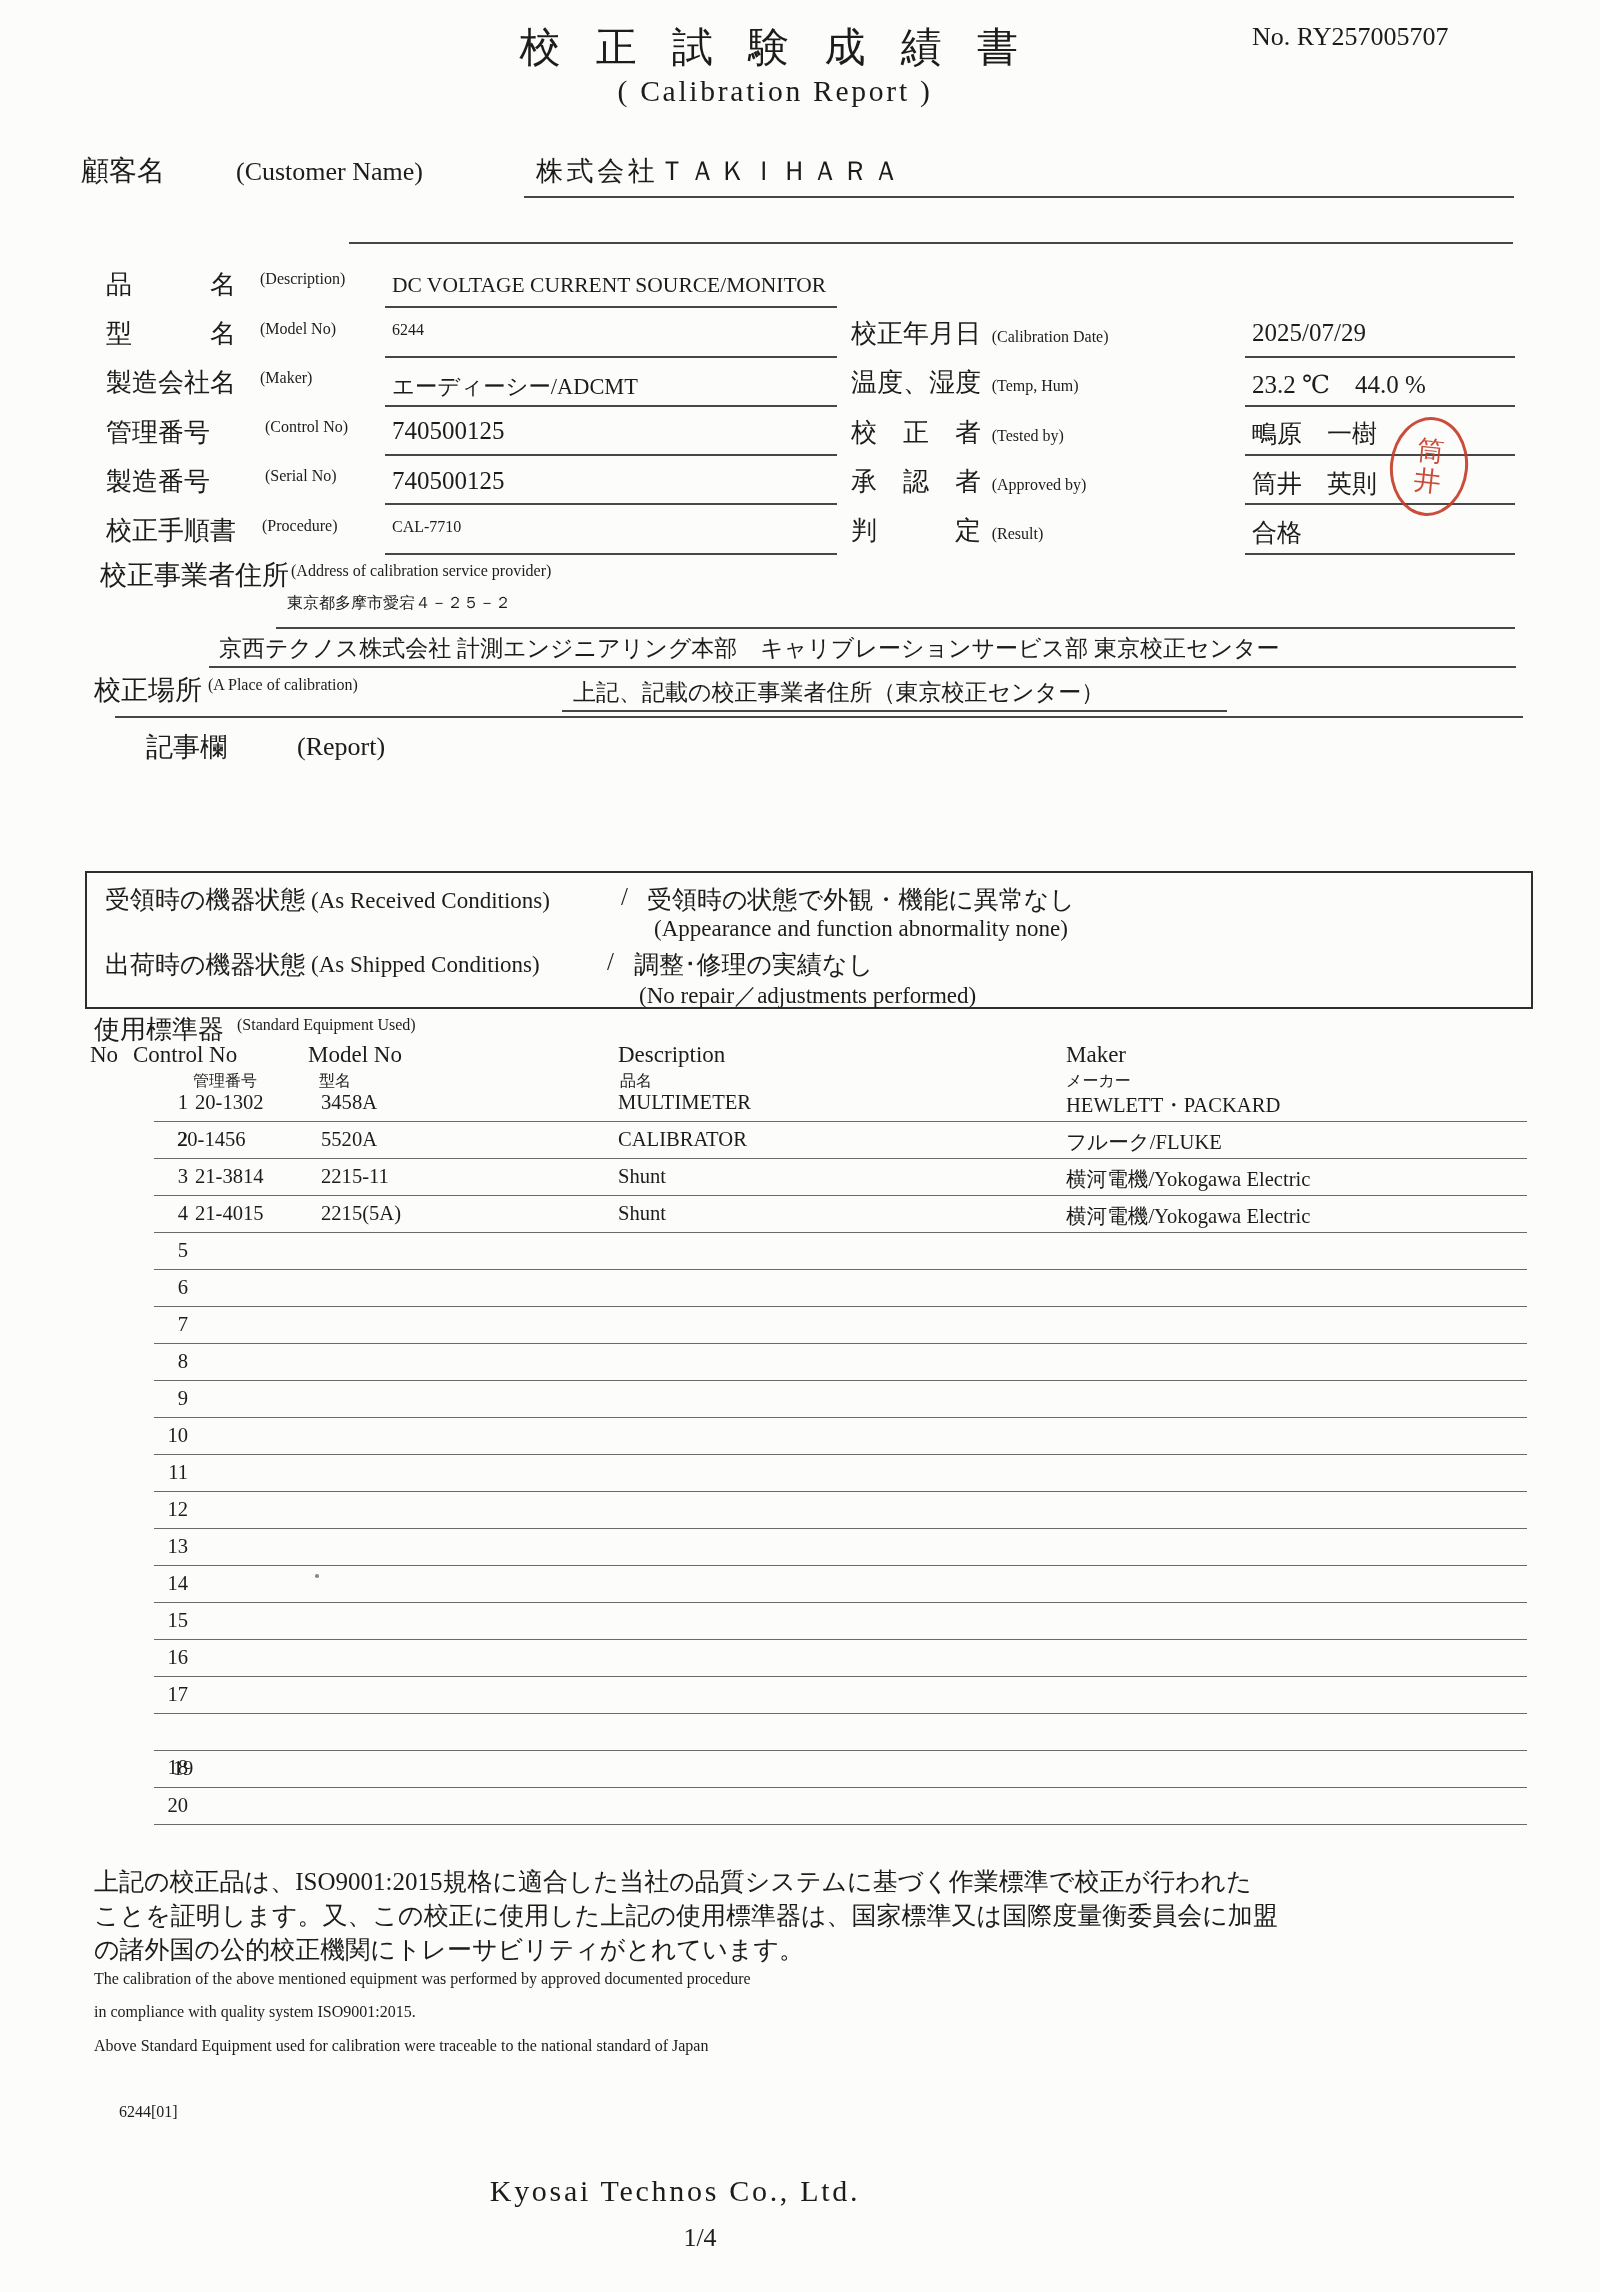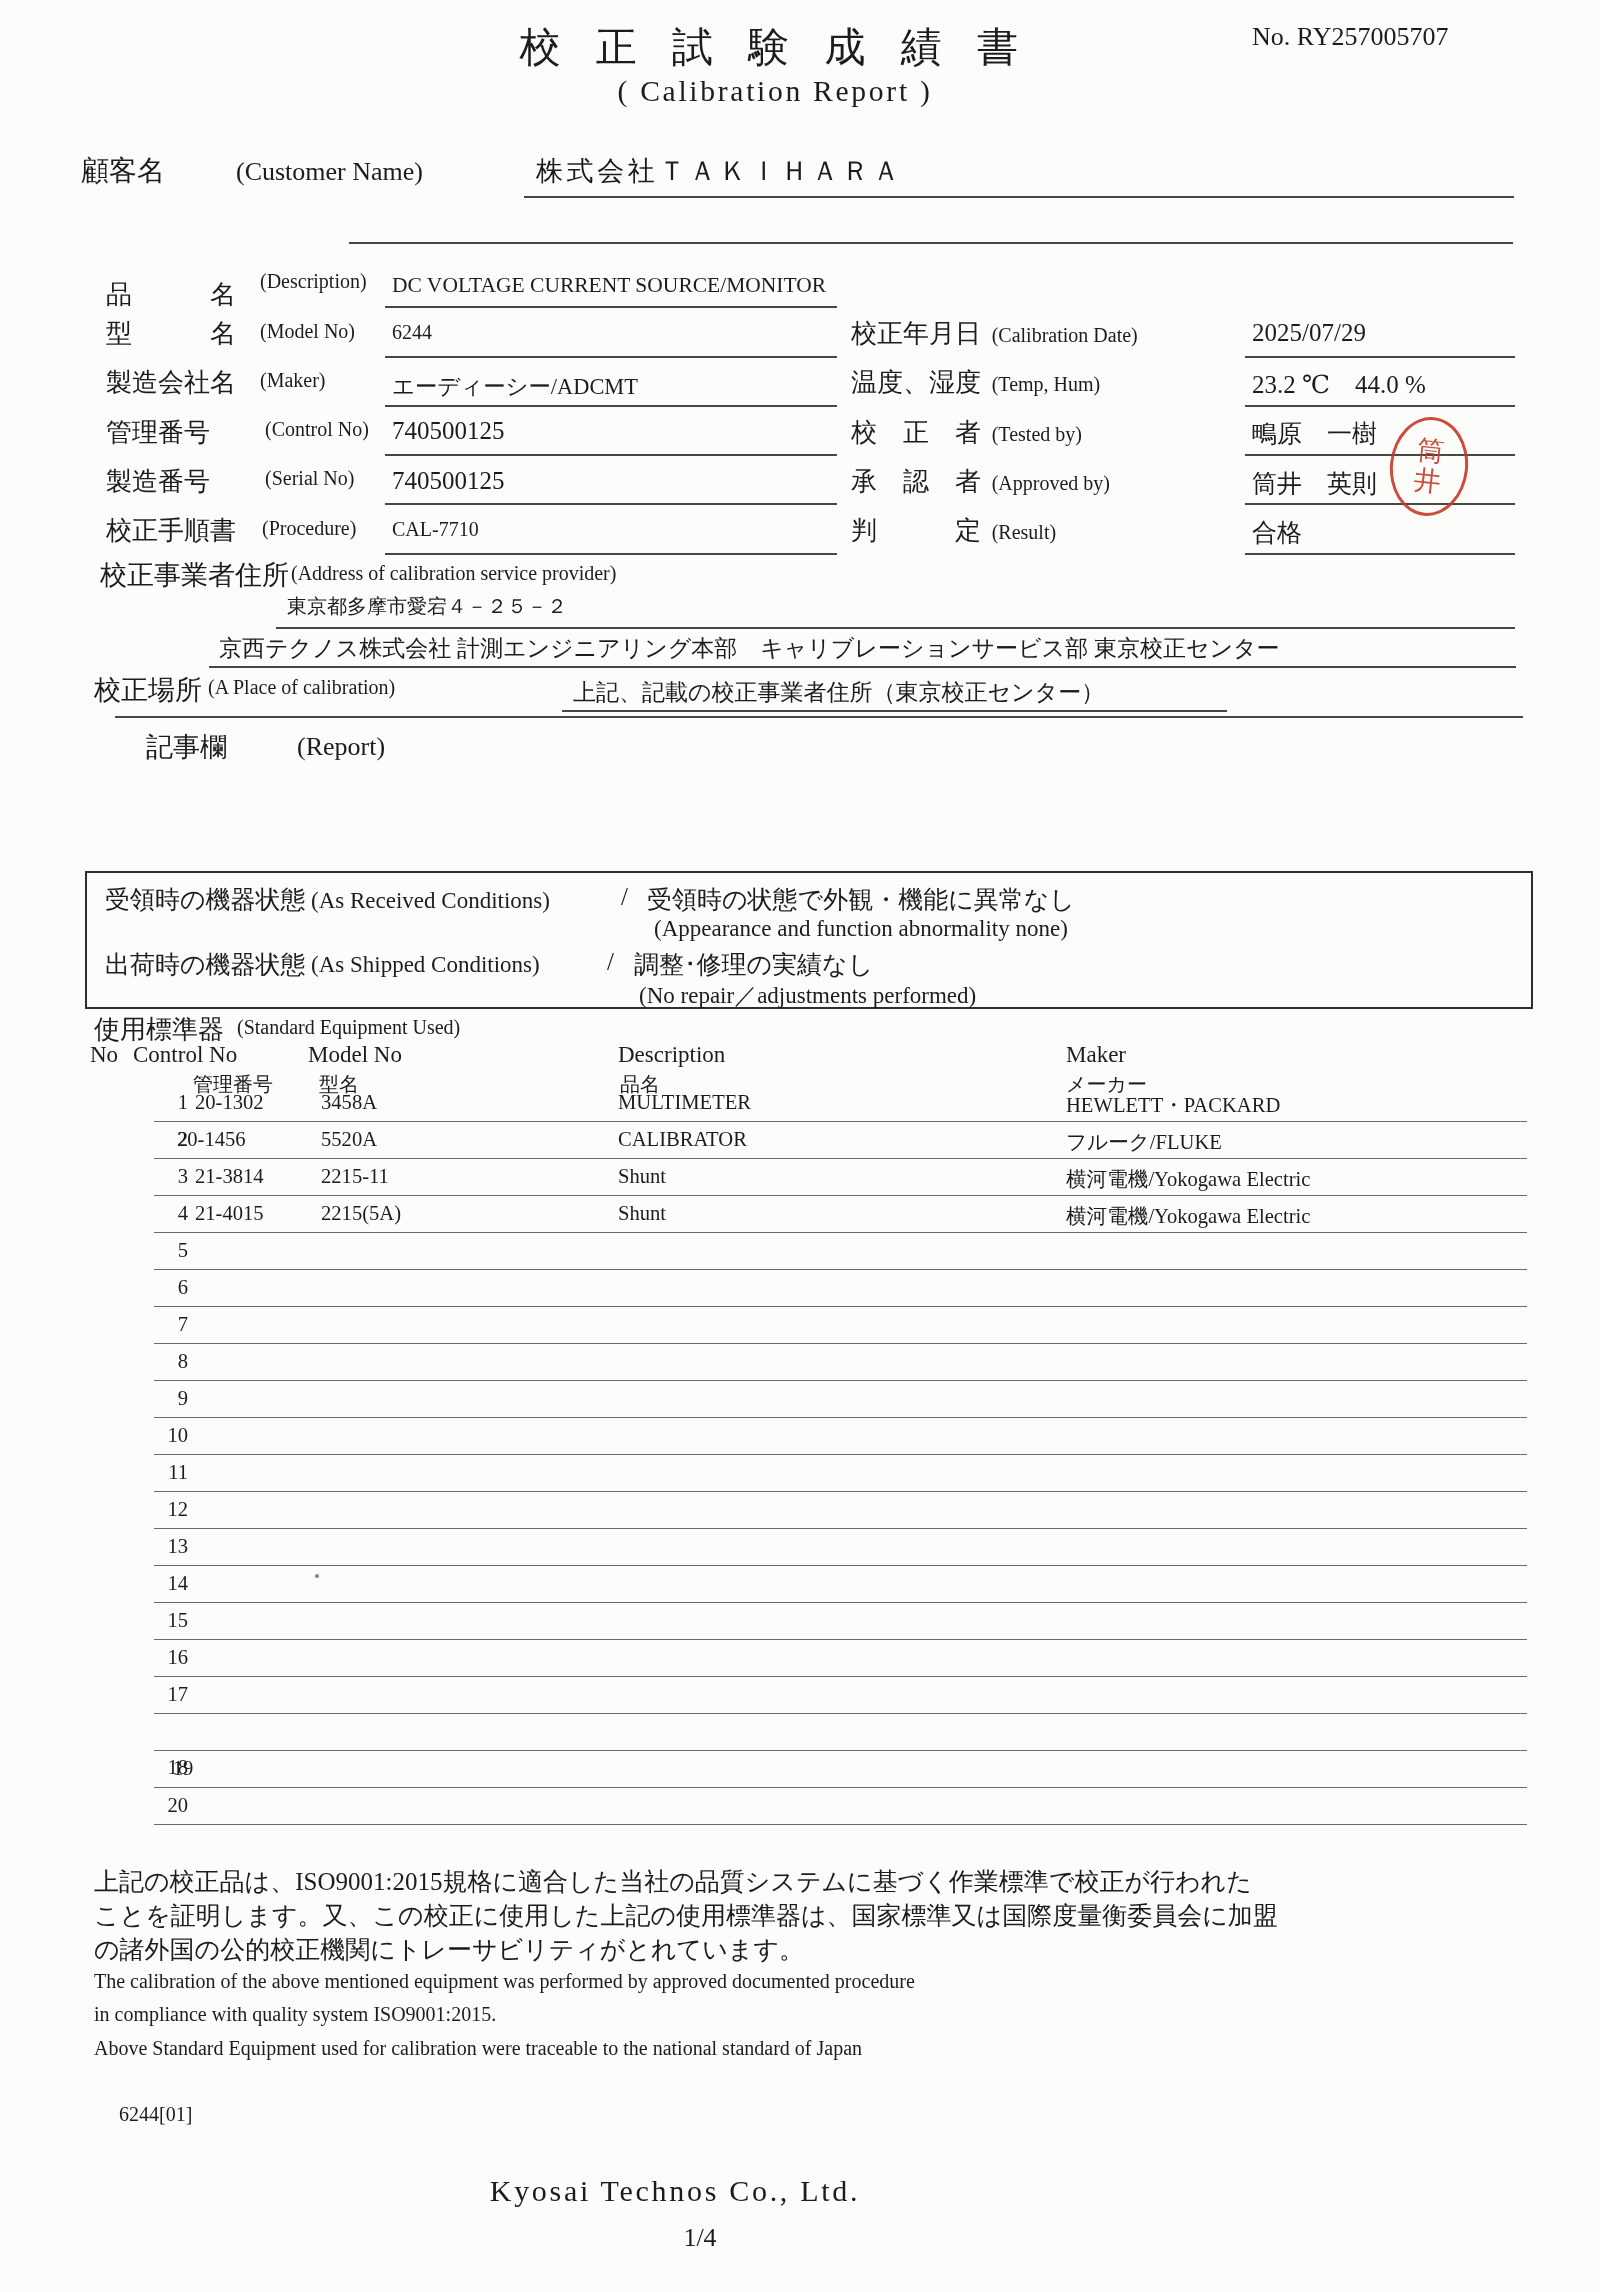--- a/index.html
+++ b/index.html
@@ -4,21 +4,21 @@
 <style>
   html,body{margin:0;padding:0}
   body{background:#efefed;font-family:"Liberation Serif","DejaVu Serif",serif;color:#1c1c1c}
   .page{position:relative;width:1600px;height:2293px;margin:0 auto;background:#fcfcfa;overflow:hidden}
   .abs{position:absolute;white-space:nowrap}
   .u{position:absolute;height:1.8px;background:#474747}
   .center{text-align:center}
   .fs24{font-size:21.5px}
   .fs25{font-size:22.4px}
   .fs26{font-size:23px}
-  .fs27{font-size:20px}
+  .fs27{font-size:16px}
   .fs28{font-size:25px}
   .fs29{font-size:26px}
   .fs30{font-size:27px}
   .fs31{font-size:28px}
   .fs34{font-size:30px}
   .title{font-size:41px;letter-spacing:12.5px;text-align:center;transform:translateX(-25px)}
   .subtitle{font-size:29.6px;letter-spacing:2.7px;text-align:center;transform:translateX(-25px)}
   .ls3{letter-spacing:2.7px}
   .ls4{letter-spacing:3.6px}
   .enlbl{margin-left:10.7px}
@@ -39,21 +39,21 @@
   <div class="abs fs29" style="left:1252px;top:21.5px">No. RY257005707</div>
   <div class="abs title" style="left:0;right:0;top:19.7px">校 正 試 験 成 績 書</div>
   <div class="abs subtitle" style="left:0;right:0;top:75px">( Calibration  Report )</div>
 
   <span class="abs fs31" style="left:81px;top:152px">顧客名</span>
   <span class="abs fs29" style="left:236px;top:157px">(Customer Name)</span>
   <span class="abs fs30 ls4" style="left:536px;top:153px">株式会社ＴＡＫＩＨＡＲＡ</span>
   <div class="u" style="left:524px;top:196px;width:990px"></div>
   <div class="u" style="left:349px;top:242px;width:1164px"></div>
 
-  <span class="abs fs29" style="left:106px;top:277px">品　　　名</span>
+  <span class="abs fs29" style="left:106px;top:267px">品　　　名</span>
   <span class="abs fs27" style="left:260px;top:270px">(Description)</span>
   <span class="abs fs24" style="left:392px;top:273px">DC VOLTAGE CURRENT SOURCE/MONITOR</span>
   <div class="u" style="left:385px;top:306px;width:452px"></div>
 
   <span class="abs fs29" style="left:106px;top:316px">型　　　名</span>
   <span class="abs fs27" style="left:260px;top:320px">(Model No)</span>
   <span class="abs fs27" style="left:392px;top:321px">6244</span>
   <div class="u" style="left:385px;top:356px;width:452px"></div>
 
   <span class="abs fs29" style="left:106px;top:365px">製造会社名</span>

